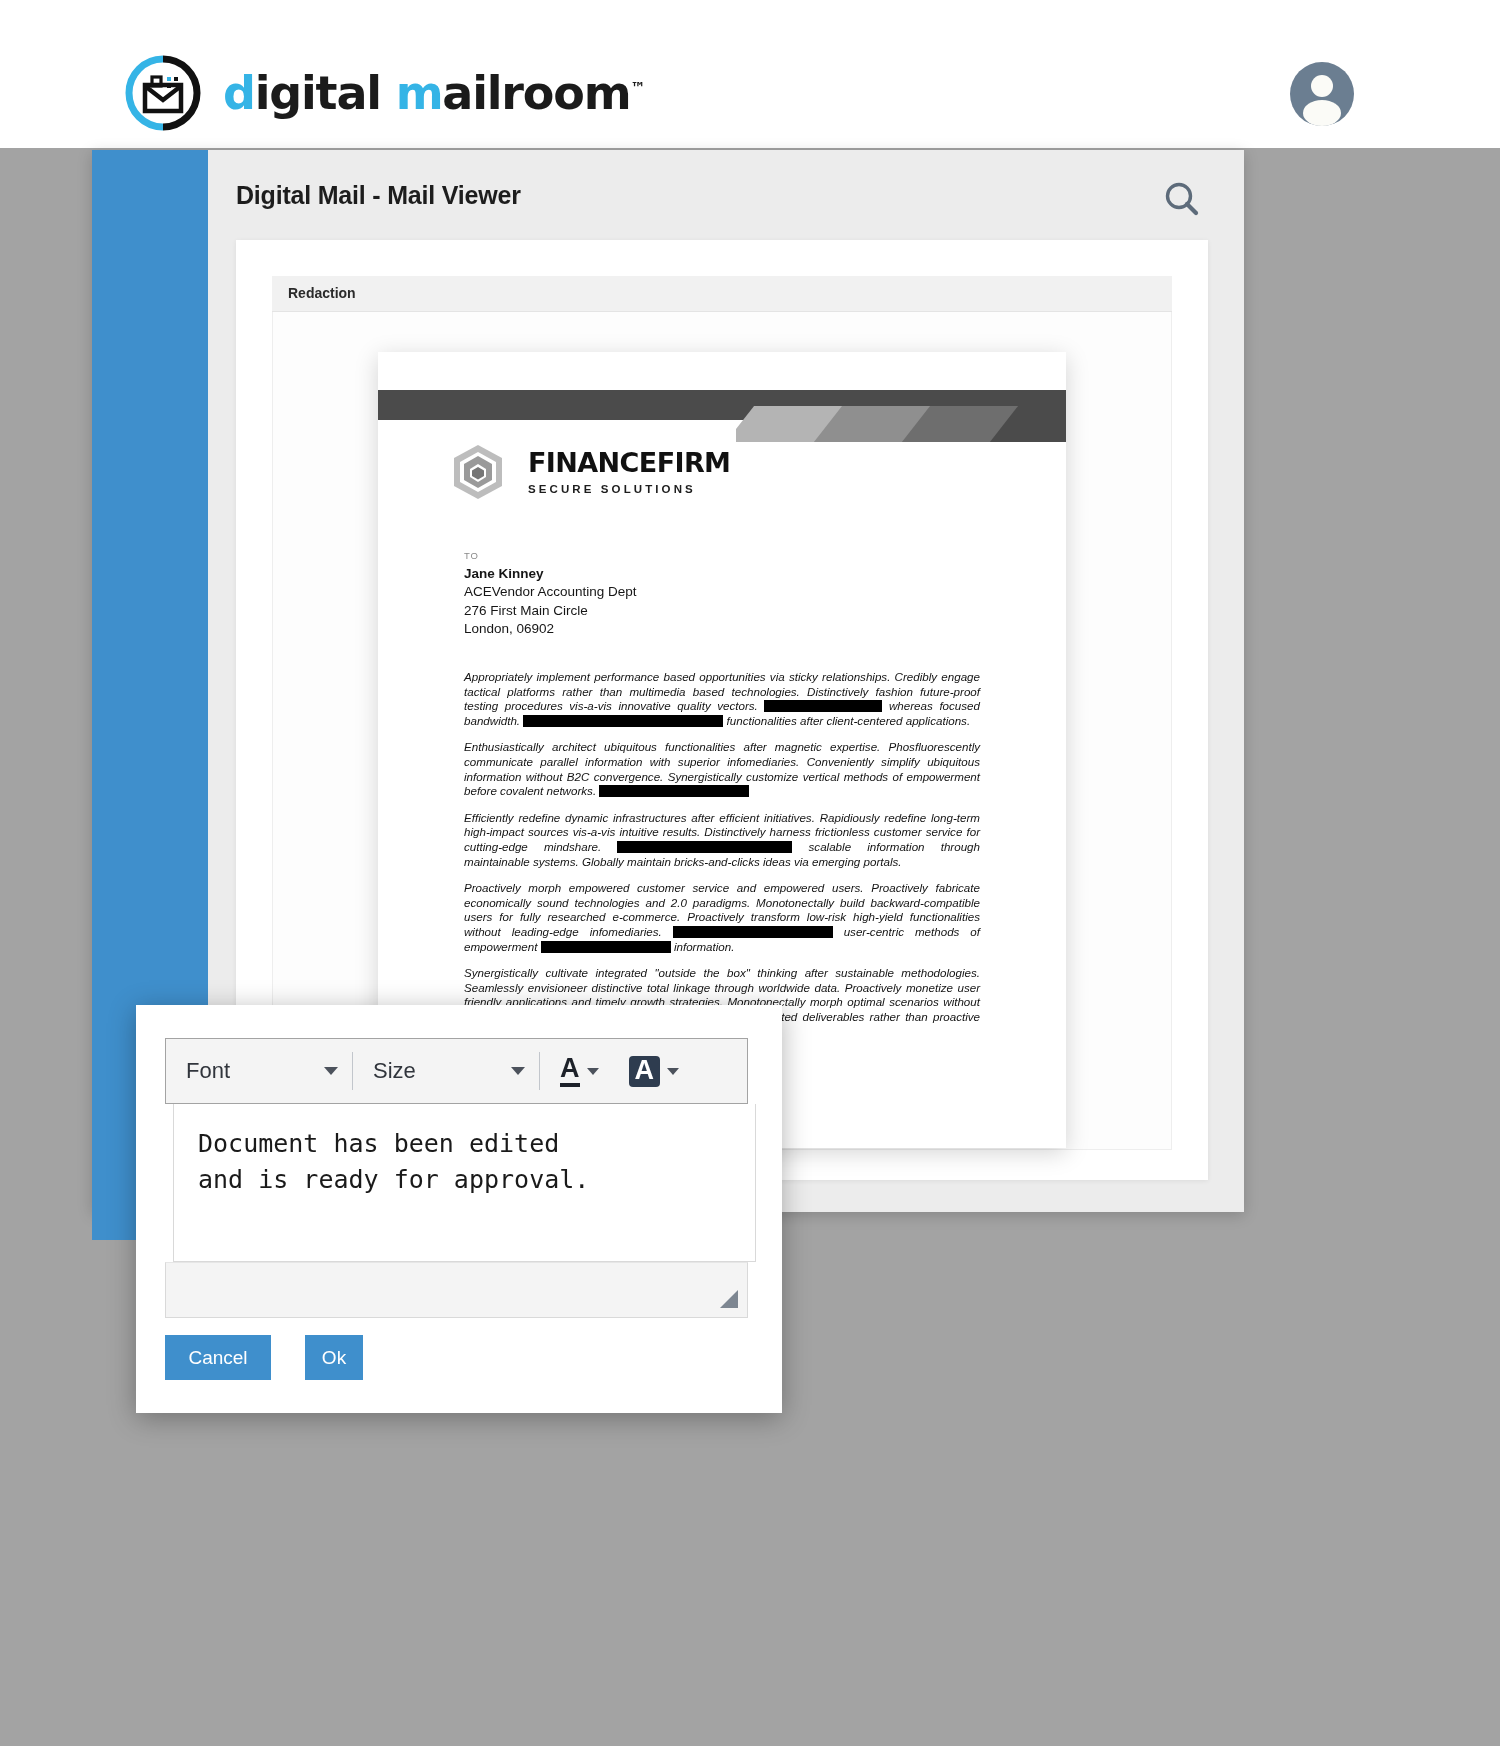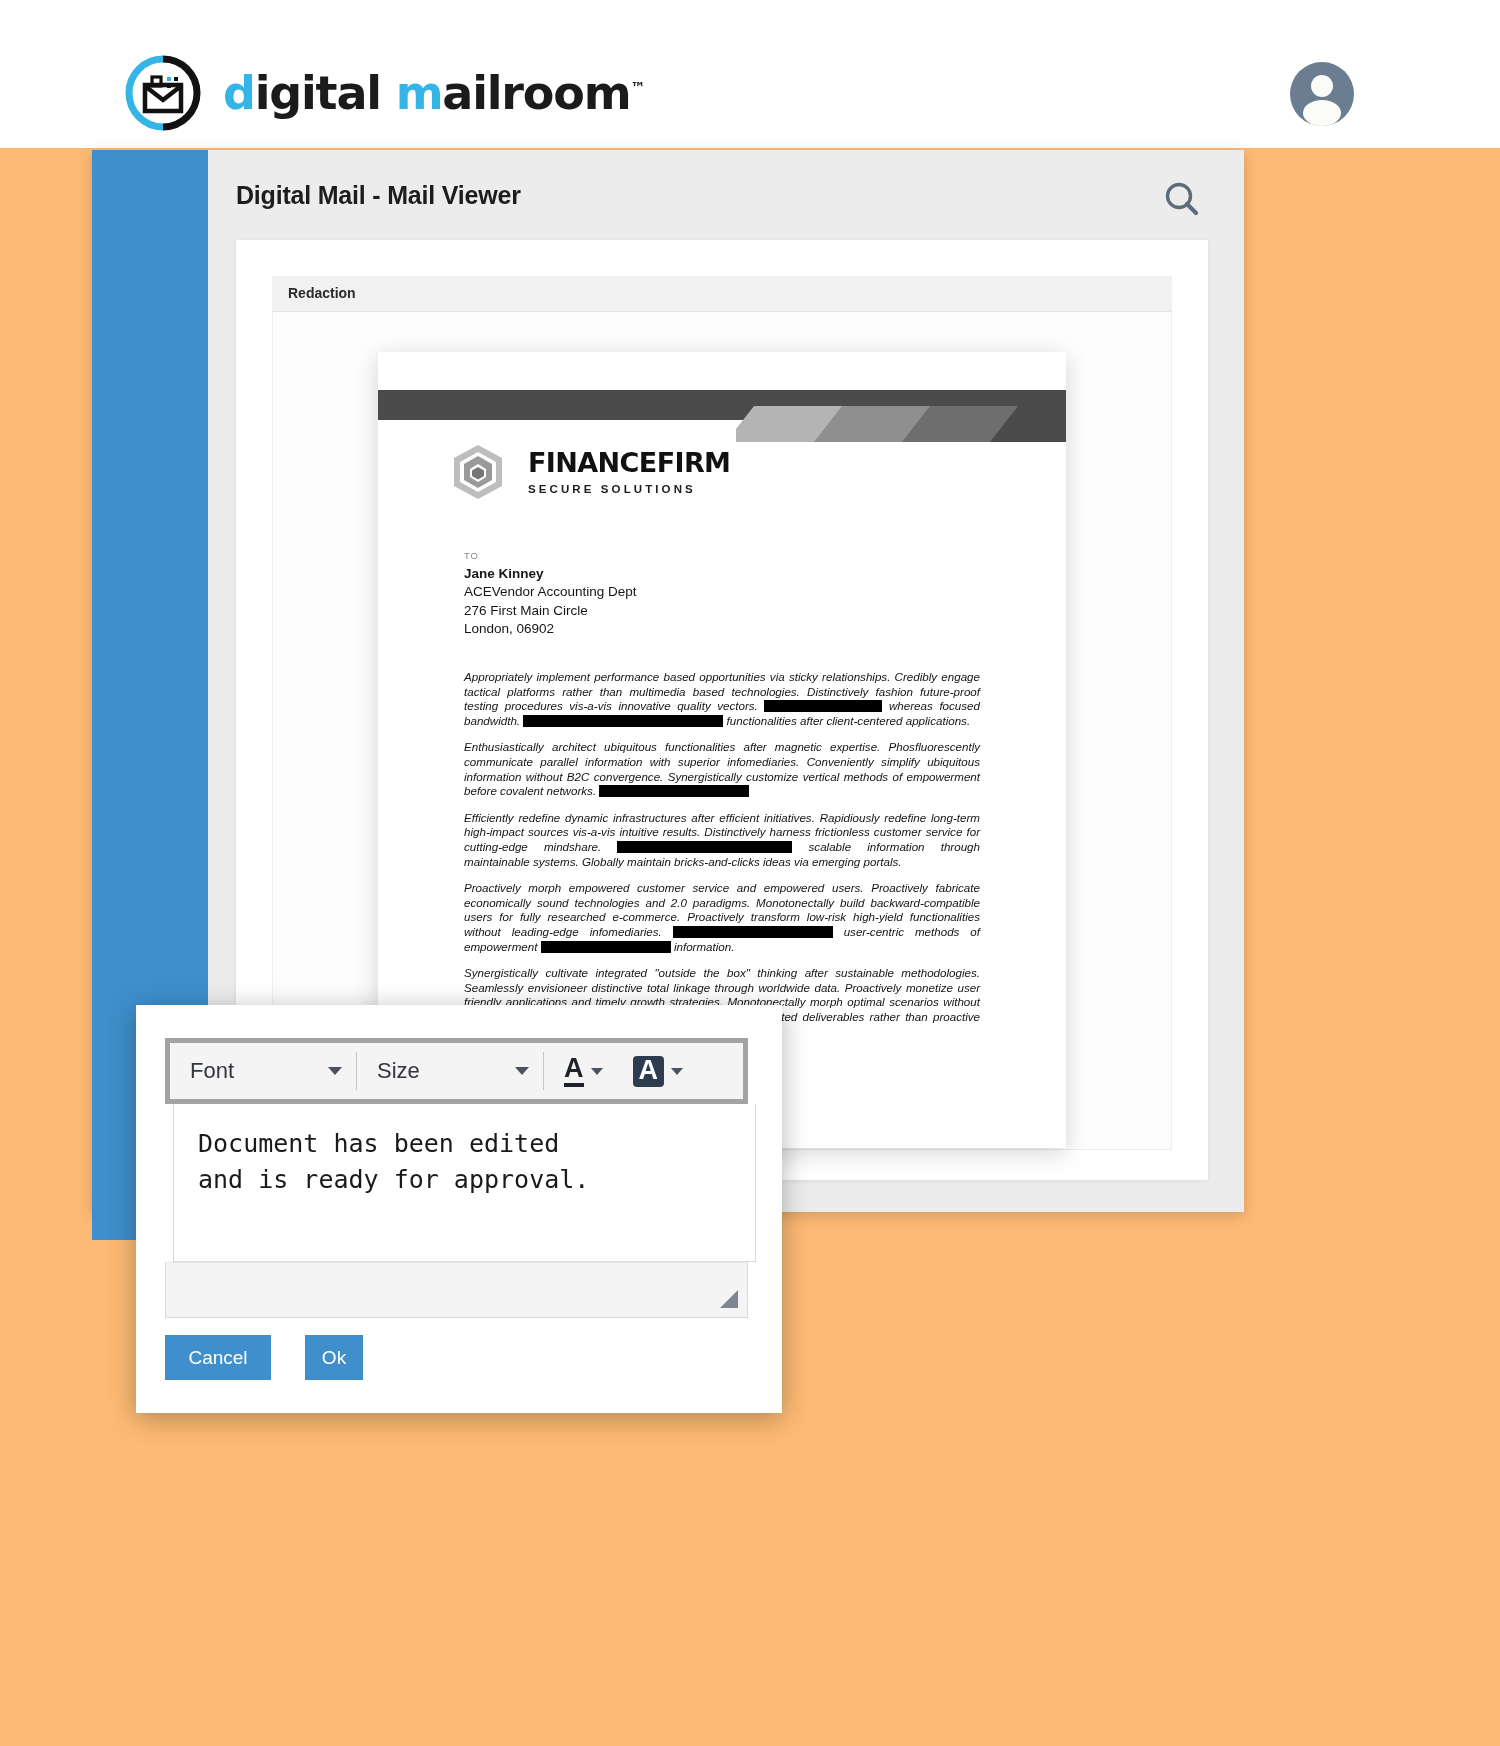--- a/index.html
+++ b/index.html
@@ -2,21 +2,21 @@
 <html><head>
 <meta charset="utf-8">
 <style>
   * { box-sizing: border-box; margin: 0; padding: 0; }
   html, body {
     width: 1500px; height: 1746px;
     background: #ffffff;
     font-family: "Liberation Sans", sans-serif;
     overflow: hidden;
   }
-  .page { position: relative; width: 1500px; height: 1746px; background: #fdba74; }
+  .page { position: relative; width: 1500px; height: 1746px; background: #a3a3a3; }
 
   
   .brandbar {
     position: absolute; left: 0; top: 0; width: 1500px; height: 148px;
     background: #ffffff;
   }
   .logo-wrap {
     position: absolute; left: 125px; top: 55px;
     display: flex; align-items: center; gap: 22px;
   }
@@ -122,21 +122,21 @@
   }
 
   
   .dialog {
     position: absolute; left: 136px; top: 1005px; width: 646px; height: 408px;
     background: #ffffff;
     box-shadow: 0 5px 26px rgba(0,0,0,0.30);
   }
   .dlg-toolbar {
     position: absolute; left: 29px; top: 33px; width: 583px; height: 66px;
-    background: #f4f4f4; border: 5px solid #a3a3a3;
+    background: #f4f4f4; border: 1px solid #a3a3a3;
     display: flex; align-items: center;
   }
   .tb-field {
     display: flex; align-items: center; justify-content: space-between;
     height: 100%; padding: 0 14px 0 20px; cursor: pointer;
   }
   .tb-field-label { font-size: 22px; color: #31353c; font-weight: 400; }
   .caret {
     width: 0; height: 0; margin-left: 20px;
     border-left: 7px solid transparent; border-right: 7px solid transparent;

